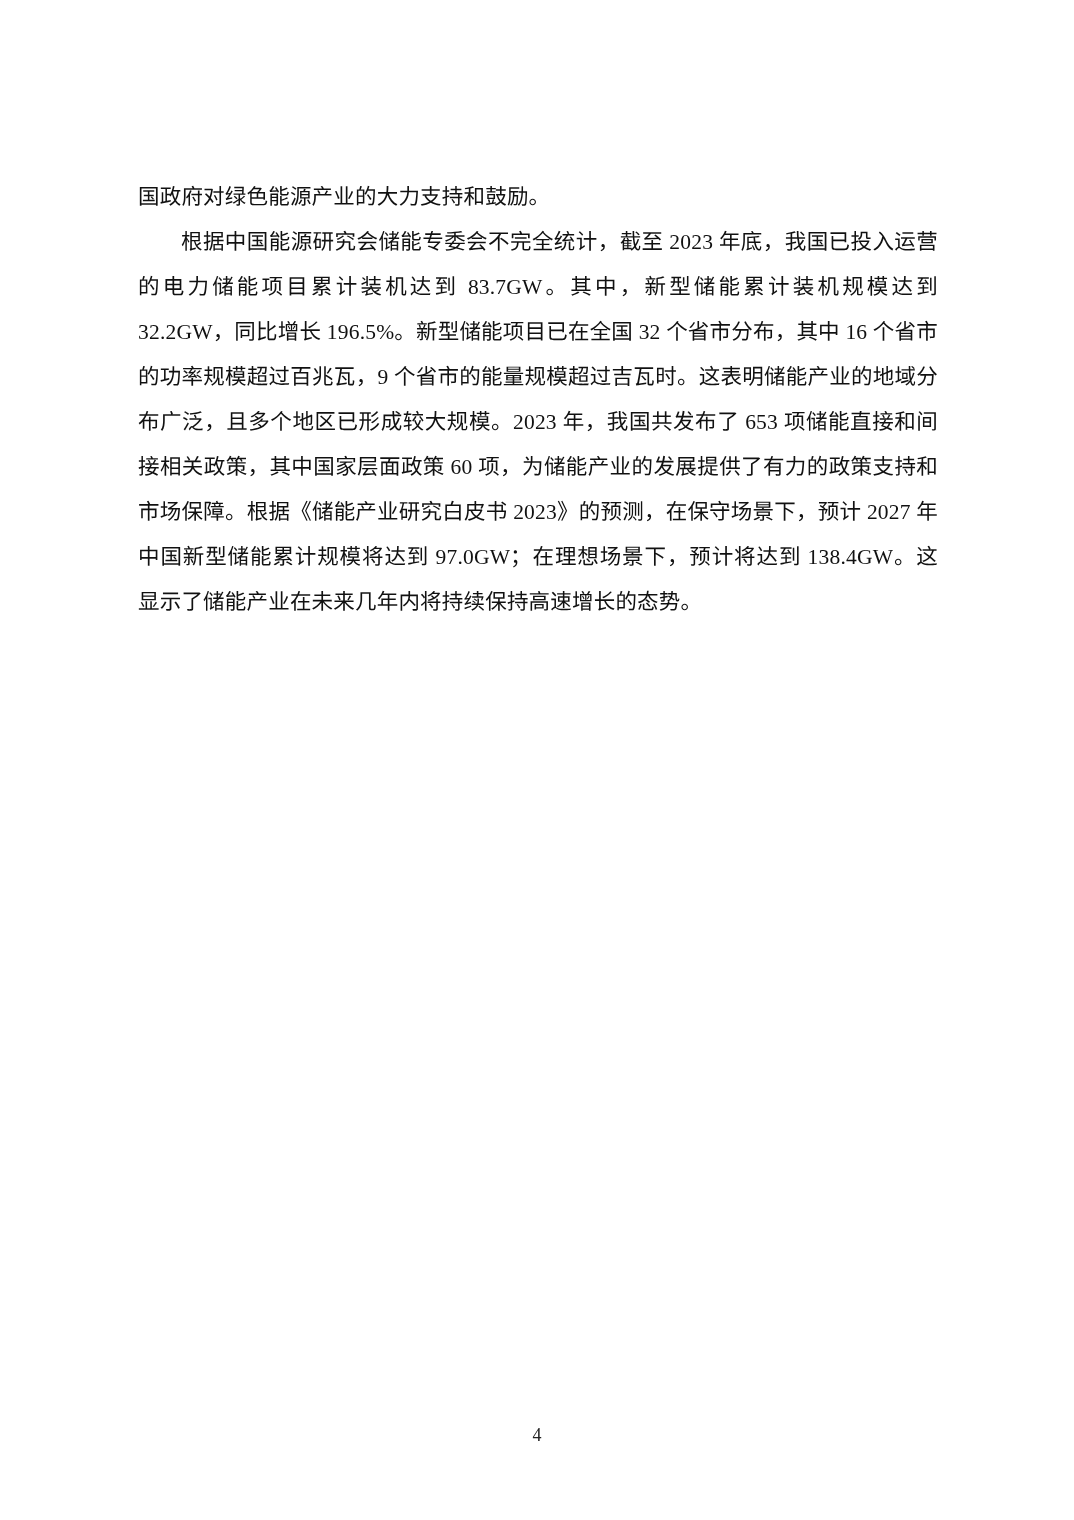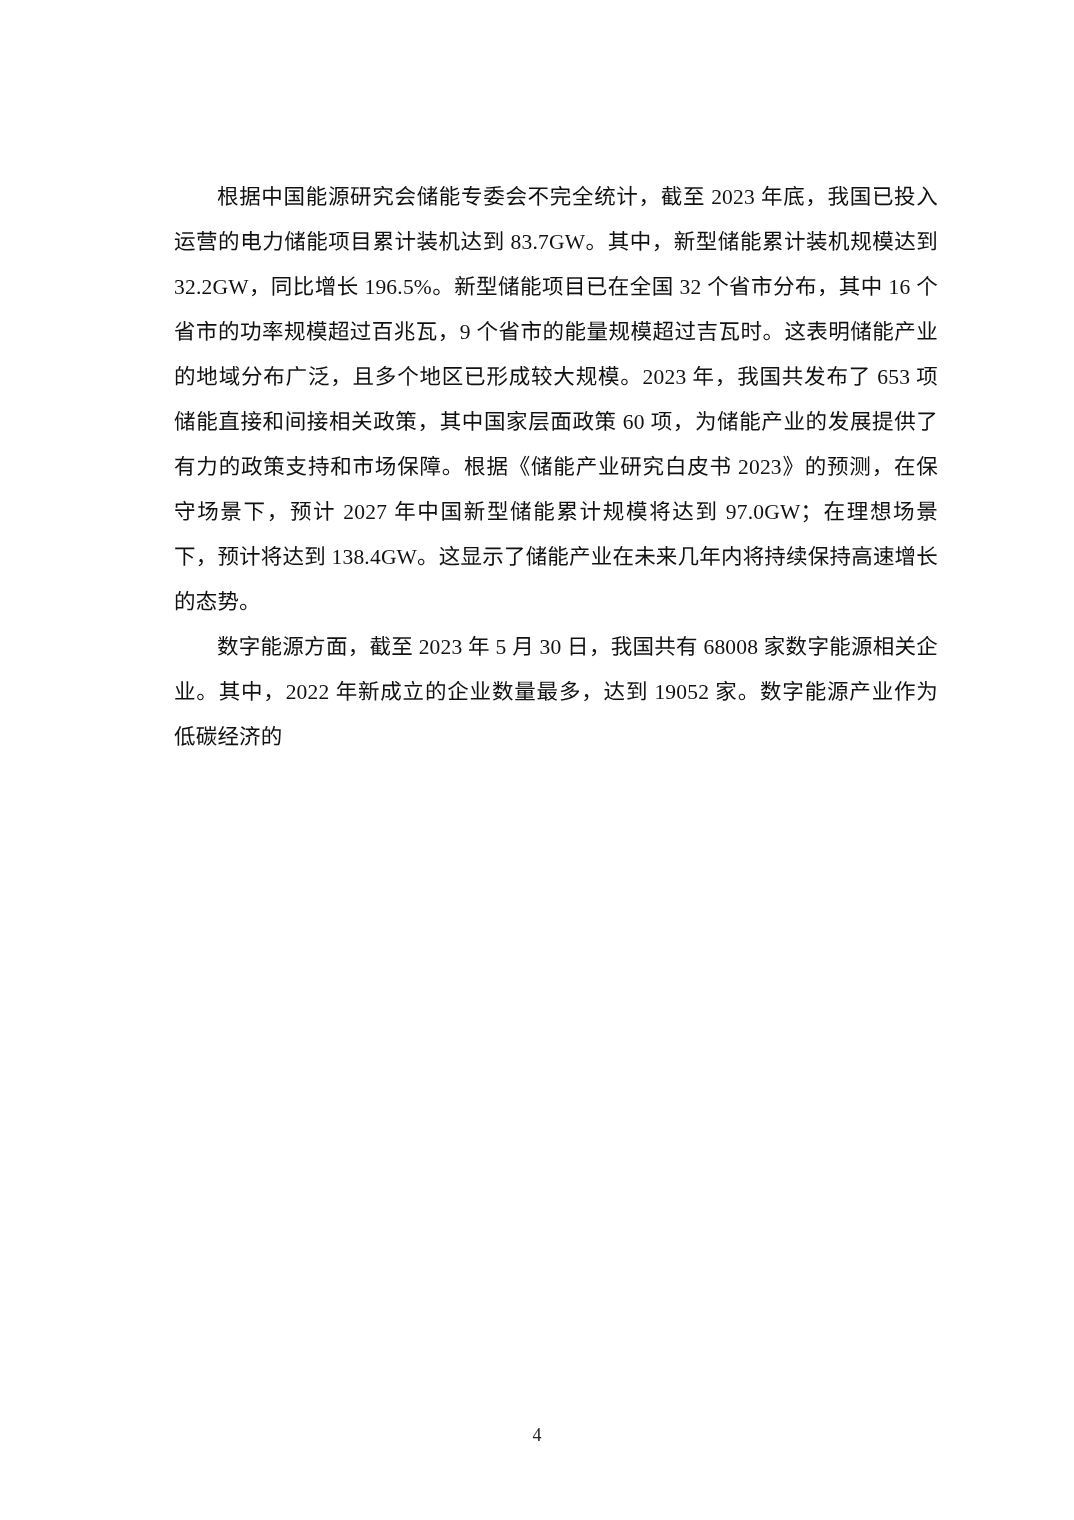--- a/index.html
+++ b/index.html
@@ -28,21 +28,20 @@
     margin: 0;
     font-size: 21.5px;
     line-height: 45px;
     text-align: justify;
     text-justify: inter-ideograph;
     letter-spacing: 0.2px;
     color: #111111;
   }
   p.indent {
     text-indent: 2em;
-    margin-left: 36px;
   }
   p.heading {
     text-indent: 2em;
     font-weight: bold;
   }
   .page-number {
     position: absolute;
     left: 0;
     right: 0;
     top: 1425px;
@@ -52,28 +51,28 @@
     font-family: "Liberation Serif", "DejaVu Serif", serif;
   }
 </style>
 </head>
 <body>
 
 <div class="page">
 
   <div class="content">
 
+    <p class="">国政府对绿色能源产业的大力支持和鼓励。</p>
 
 
     <p class="indent">根据中国能源研究会储能专委会不完全统计，截至 2023 年底，我国已投入运营的电力储能项目累计装机达到 83.7GW。其中，新型储能累计装机规模达到 32.2GW，同比增长 196.5%。新型储能项目已在全国 32 个省市分布，其中 16 个省市的功率规模超过百兆瓦，9 个省市的能量规模超过吉瓦时。这表明储能产业的地域分布广泛，且多个地区已形成较大规模。2023 年，我国共发布了 653 项储能直接和间接相关政策，其中国家层面政策 60 项，为储能产业的发展提供了有力的政策支持和市场保障。根据《储能产业研究白皮书 2023》的预测，在保守场景下，预计 2027 年中国新型储能累计规模将达到 97.0GW；在理想场景下，预计将达到 138.4GW。这显示了储能产业在未来几年内将持续保持高速增长的态势。</p>
 
 
 
 
 
 
-    <p class="indent">数字能源方面，截至 2023 年 5 月 30 日，我国共有 68008 家数字能源相关企业。其中，2022 年新成立的企业数量最多，达到 19052 家。数字能源产业作为低碳经济的</p>
 
   </div>
 
   <div class="page-number">4</div>
 
 </div>
 
 </body></html>

